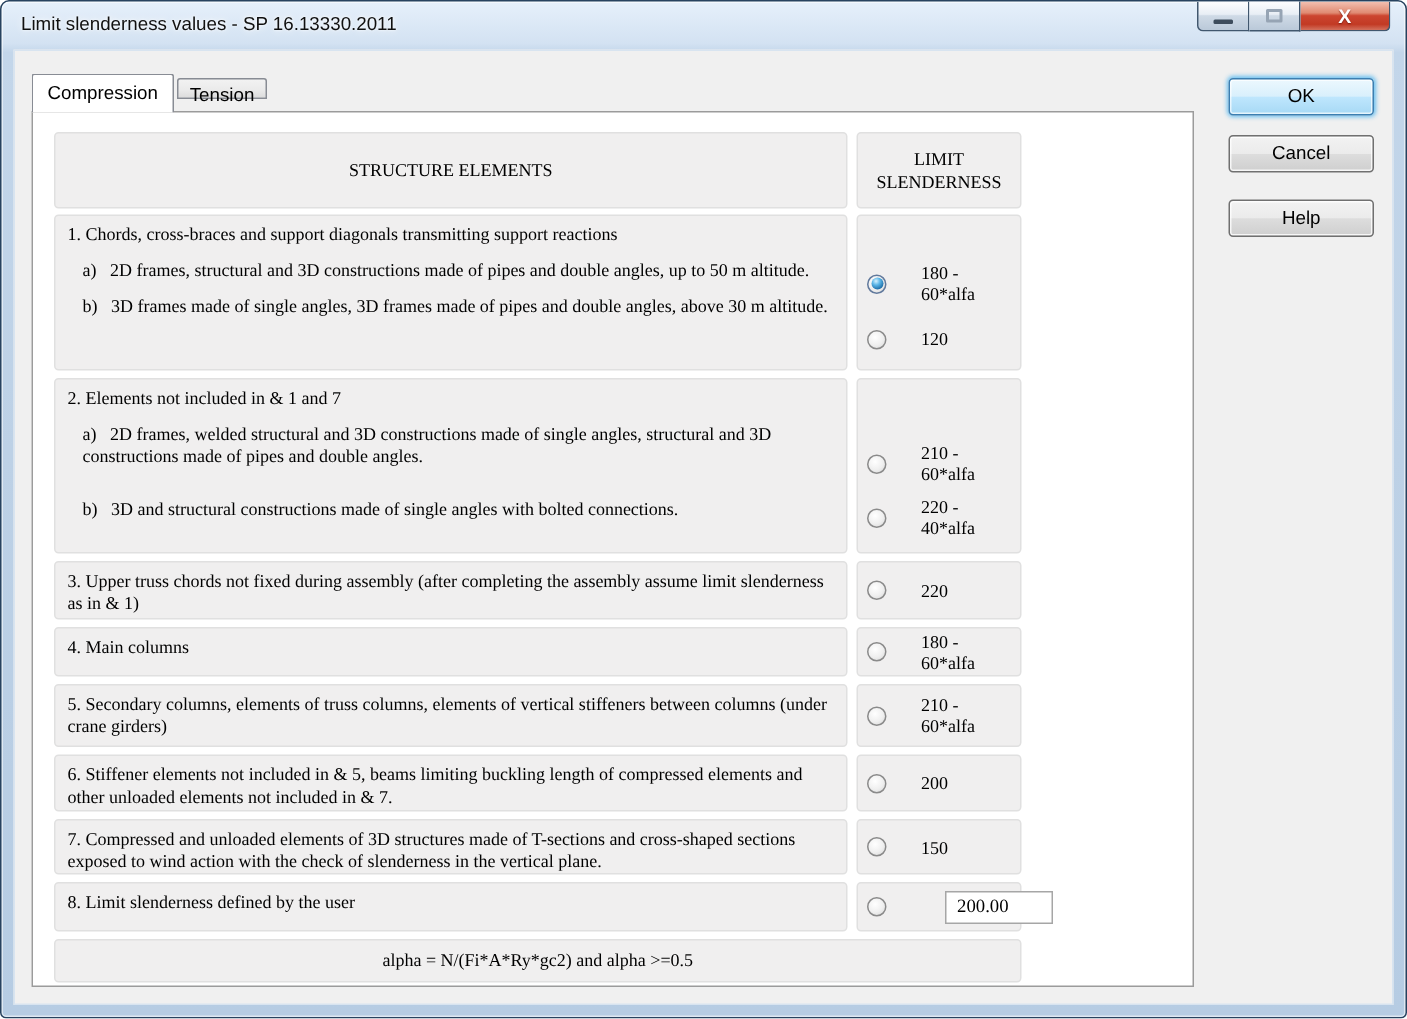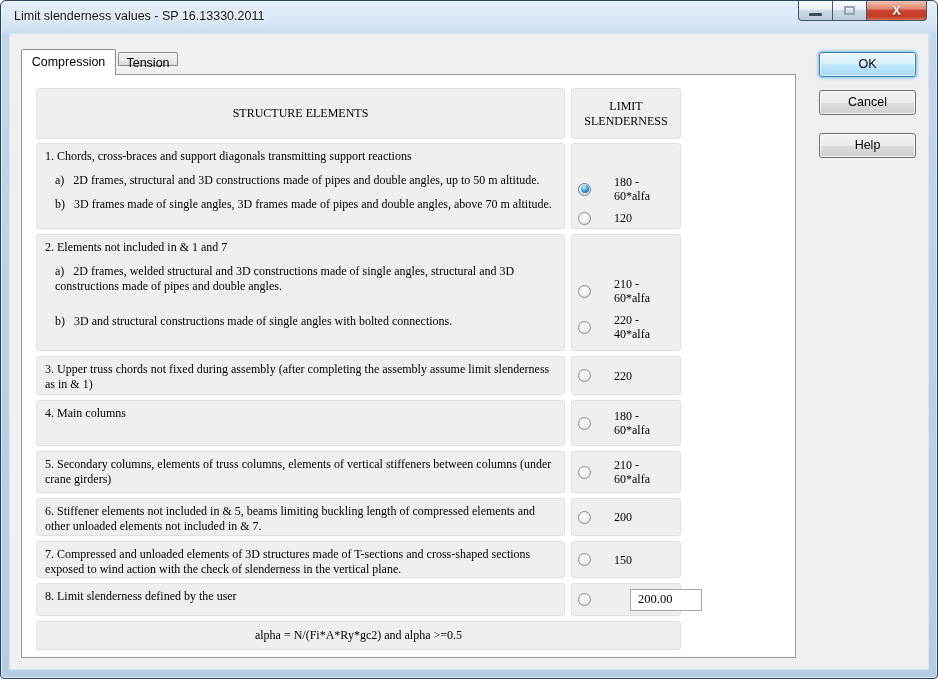--- a/index.html
+++ b/index.html
@@ -39,24 +39,24 @@
   
   .tbl{position:absolute;left:14px;top:13px;width:645px;font-family:Liberation Serif, serif;}
   .thead,.trow{display:flex;gap:6px;margin-bottom:5px;}
   .thead{margin-bottom:4px;}
   .cell{background:#f0efef;border:1px solid #e0e0e0;border-radius:3px;}
   .cell-text{width:529px;padding:2px 8px 3px 8px;overflow:hidden;}
   .cell-opts{width:110px;display:flex;flex-direction:column;justify-content:center;padding:4px 6px;gap:8px;}
   .thead .cell{display:flex;align-items:center;justify-content:center;text-align:center;}
   .thead{height:51px;}
   .thead .cell-text,.thead .cell-opts{height:51px;}
-  .trow:nth-of-type(1){height:86px;}
+  .trow:nth-of-type(1){height:104px;}
   .trow:nth-of-type(2){height:117px;}
   .trow:nth-of-type(3){height:39px;}
-  .trow:nth-of-type(4){height:46px;}
+  .trow:nth-of-type(4){height:33px;}
   .trow:nth-of-type(5){height:42px;}
   .trow:nth-of-type(6){height:38px;}
   .trow:nth-of-type(7){height:37px;}
   .trow:nth-of-type(8){height:33px;}
   .trow .cell{height:100%;}
   .trow:nth-of-type(1) .cell-opts{justify-content:space-between;padding:31px 6px 13px;}
   .trow:nth-of-type(2) .cell-opts{justify-content:space-between;padding:42px 6px 13px;}
   .para{margin-top:3px;line-height:15px;white-space:pre-wrap;}
   .para.sub{margin:9px 0 0 10px;}
   .trow:nth-of-type(2) .para:nth-child(3){margin-top:20px;}
@@ -111,21 +111,21 @@
       <div class="tbl">
         <div class="thead">
           <div class="cell cell-text">STRUCTURE ELEMENTS</div>
           <div class="cell cell-opts">LIMIT SLENDERNESS</div>
         </div>
         <div id="rows">
             <div class="trow">
               <div class="cell cell-text">
                 <div class="para">1. Chords, cross-braces and support diagonals transmitting support reactions</div>
                 <div class="para sub">a)   2D frames, structural and 3D constructions made of pipes and double angles, up to 50 m altitude.</div>
-                <div class="para sub">b)   3D frames made of single angles, 3D frames made of pipes and double angles, above 70 m altitude.</div>
+                <div class="para sub">b)   3D frames made of single angles, 3D frames made of pipes and double angles, above 30 m altitude.</div>
               </div>
               <div class="cell cell-opts">
                 <div class="opt">
                   <span class="radio checked"></span>
                   <span class="opt-label">180 - 60*alfa</span>
                 </div>
                 <div class="opt">
                   <span class="radio"></span>
                   <span class="opt-label">120</span>
                 </div>

